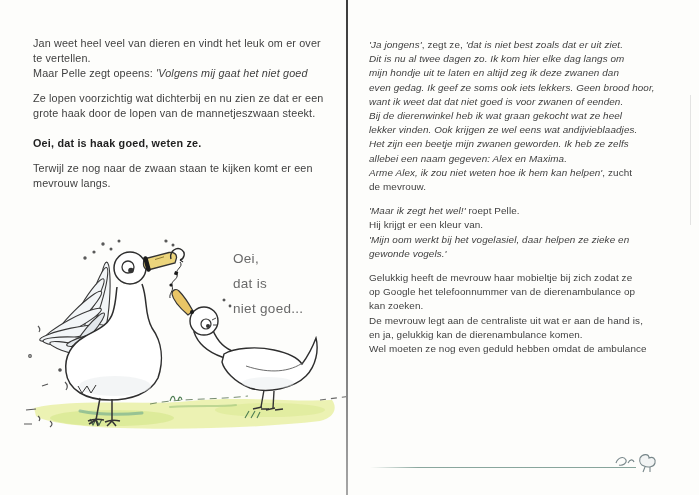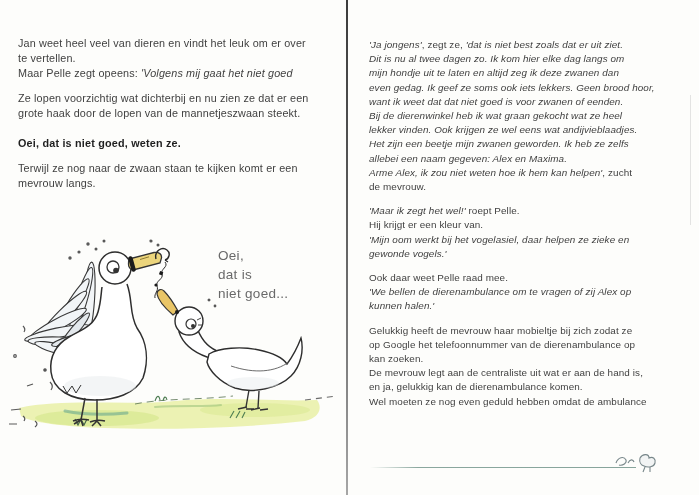--- a/index.html
+++ b/index.html
@@ -4,21 +4,21 @@
 <style>
   html,body{margin:0;padding:0;}
   body{
     width:699px;height:495px;position:relative;overflow:hidden;
     background:#fdfdfb;
     font-family:"Liberation Sans", sans-serif;
     -webkit-font-smoothing:antialiased;
   }
   .spread{position:absolute;inset:0;}
   .page{position:absolute;top:0;height:495px;background:transparent;}
-  .page.left{left:0;width:356px;}
+  .page.left{left:15px;width:356px;}
   .page.right{left:348px;width:351px;padding-left:10px;}
 
   .gutter{
     position:absolute;left:346px;top:0;width:2px;height:495px;
     background:linear-gradient(#3c3c3c 0%, #555 35%, #7a7a7a 70%, #a6a6a6 100%);
   }
   .edge-shadow{
     position:absolute;left:690px;top:95px;width:1px;height:130px;
     background:#dcdcdc;opacity:.8;
   }
@@ -29,42 +29,42 @@
   .left .text-col{left:18px;top:36px;width:326px;font-size:10.8px;line-height:15px;letter-spacing:.15px;}
   .right .text-col{left:21px;top:38px;width:328px;font-size:9.9px;line-height:14.2px;letter-spacing:.1px;}
 
   .block{margin:0 0 10px 0;white-space:nowrap;}
   .seg-r{font-style:normal;font-weight:400;}
   .seg-i{font-style:italic;font-weight:400;}
   .seg-b{font-style:normal;font-weight:700;color:var(--ink-bold,#1f1f1f);letter-spacing:.2px;}
 
   .caption{
     position:absolute;left:218px;top:246px;
-    font-size:13.5px;line-height:19px;color:var(--caption,#696969);
+    font-size:13.5px;line-height:25px;color:var(--caption,#696969);
     white-space:pre-line;letter-spacing:.3px;
   }
 
   .illustration{position:absolute;left:5px;top:238px;width:335px;height:225px;}
 
   .footer-rule{
     position:absolute;left:22px;top:227px;width:266px;height:1px;
     background:linear-gradient(to right, rgba(150,175,168,0), #8aa79e 18%, #87a49b 100%);
   }
   .right .footer-wrap{position:absolute;left:0;top:240px;width:351px;height:40px;}
   .corner-doodle{position:absolute;left:266px;top:210px;width:44px;height:24px;}
 </style>
 </head>
 <body>
 
 <div class="spread">
 
   <div class="page left">
     <div class="text-col">
         <p class="block"><span class="seg seg-r">Jan weet heel veel van dieren en vindt het leuk om er over</span><br><span class="seg seg-r">te vertellen.</span><br><span class="seg seg-r">Maar Pelle zegt opeens: </span><span class="seg seg-i">'Volgens mij gaat het niet goed</span><br></p>
-        <p class="block"><span class="seg seg-r">Ze lopen voorzichtig wat dichterbij en nu zien ze dat er een</span><br><span class="seg seg-r">grote haak door de lopen van de mannetjeszwaan steekt.</span><br><br><span class="seg seg-b">Oei, dat is niet goed, weten ze.</span></p>
+        <p class="block"><span class="seg seg-r">Ze lopen voorzichtig wat dichterbij en nu zien ze dat er een</span><br><span class="seg seg-r">grote haak door de lopen van de mannetjeszwaan steekt.</span><br><br><span class="seg seg-b">Oei, dat is haak goed, weten ze.</span></p>
         <p class="block"><span class="seg seg-r">Terwijl ze nog naar de zwaan staan te kijken komt er een</span><br><span class="seg seg-r">mevrouw langs.</span></p>
       </div>
 
     <div class="caption">Oei,
 dat is
 niet goed...</div>
 
     <svg class="illustration" viewBox="0 0 335 225" xmlns="http://www.w3.org/2000/svg">
 
       <g>
@@ -165,21 +165,20 @@
     </svg>
   </div>
 
   <div class="gutter"></div>
   <div class="edge-shadow"></div>
 
   <div class="page right">
     <div class="text-col">
         <p class="block"><span class="seg seg-i">'Ja jongens'</span><span class="seg seg-r">, zegt ze, </span><span class="seg seg-i">'dat is niet best zoals dat er uit ziet.</span><br><span class="seg seg-i">Dit is nu al twee dagen zo. Ik kom hier elke dag langs om</span><br><span class="seg seg-i">mijn hondje uit te laten en altijd zeg ik deze zwanen dan</span><br><span class="seg seg-i">even gedag. Ik geef ze soms ook iets lekkers. Geen brood hoor,</span><br><span class="seg seg-i">want ik weet dat dat niet goed is voor zwanen of eenden.</span><br><span class="seg seg-i">Bij de dierenwinkel heb ik wat graan gekocht wat ze heel</span><br><span class="seg seg-i">lekker vinden. Ook krijgen ze wel eens wat andijvieblaadjes.</span><br><span class="seg seg-i">Het zijn een beetje mijn zwanen geworden. Ik heb ze zelfs</span><br><span class="seg seg-i">allebei een naam gegeven: Alex en Maxima.</span><br><span class="seg seg-i">Arme Alex, ik zou niet weten hoe ik hem kan helpen'</span><span class="seg seg-r">, zucht</span><br><span class="seg seg-r">de mevrouw.</span></p>
         <p class="block"><span class="seg seg-i">'Maar ik zegt het wel!'</span><span class="seg seg-r"> roept Pelle.</span><br><span class="seg seg-r">Hij krijgt er een kleur van.</span><br><span class="seg seg-i">'Mijn oom werkt bij het vogelasiel, daar helpen ze zieke en</span><br><span class="seg seg-i">gewonde vogels.'</span></p>
-        <p class="block"><span class="seg seg-r">Ook daar weet Pelle raad mee.</span><br><span class="seg seg-i">'We bellen de dierenambulance om te vragen of zij Alex op</span><br><span class="seg seg-i">kunnen halen.'</span></p>
         <p class="block"><span class="seg seg-r">Gelukkig heeft de mevrouw haar mobieltje bij zich zodat ze</span><br><span class="seg seg-r">op Google het telefoonnummer van de dierenambulance op</span><br><span class="seg seg-r">kan zoeken.</span><br><span class="seg seg-r">De mevrouw legt aan de centraliste uit wat er aan de hand is,</span><br><span class="seg seg-r">en ja, gelukkig kan de dierenambulance komen.</span><br><span class="seg seg-r">Wel moeten ze nog even geduld hebben omdat de ambulance</span></p>
       </div>
 
     <div class="footer-wrap">
       <div class="footer-rule"></div>
       <svg class="corner-doodle" viewBox="0 0 44 24" xmlns="http://www.w3.org/2000/svg">
         <g stroke="#78878a" stroke-width="1.1" fill="none">
           <path d="M2,13 C4,7 10,6 12,10 C13,13 9,16 5,15"></path>
           <path d="M14,13 C16,9 19,9 20,12"></path>
           <path d="M26,8 C29,3 35,4 35,8 C39,6 42,9 41,13 C40,17 34,18 30,16 C27,15 25,12 26,8 Z" fill="#f2f4f4"></path>

